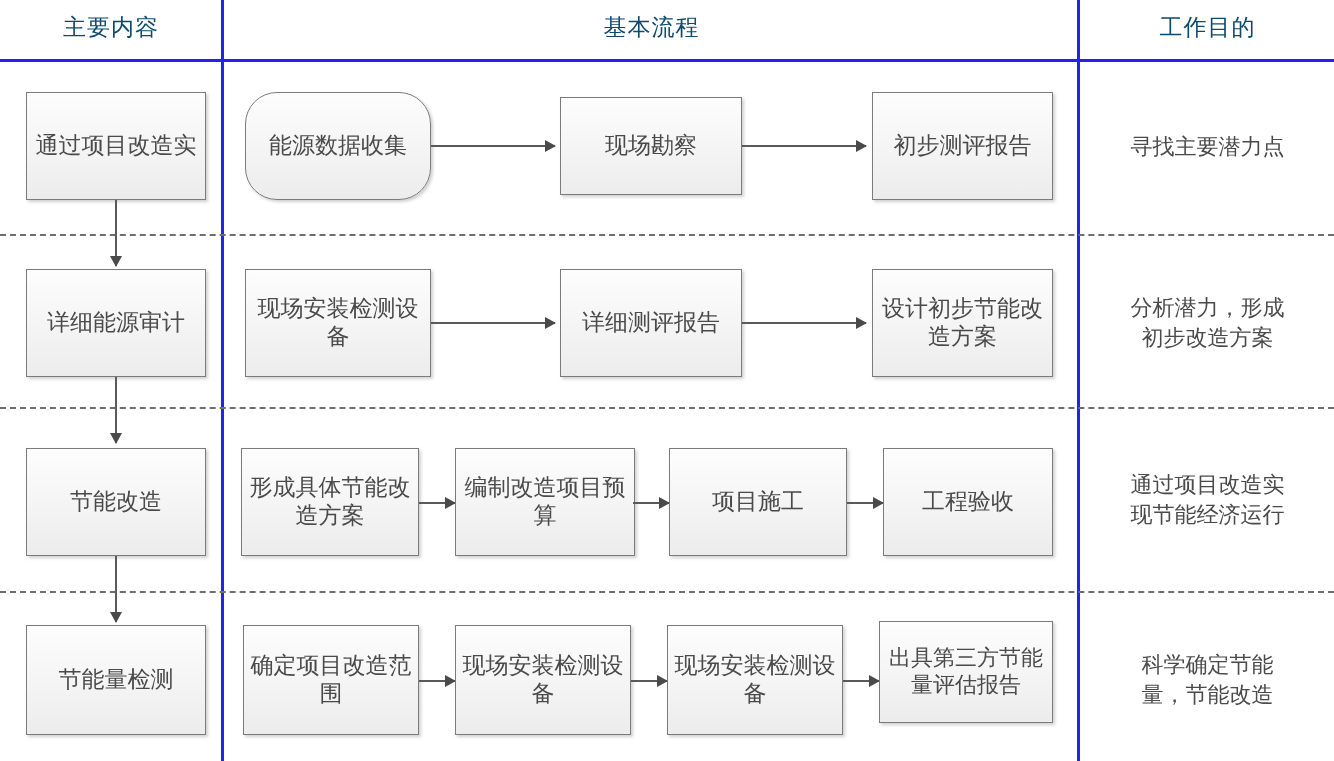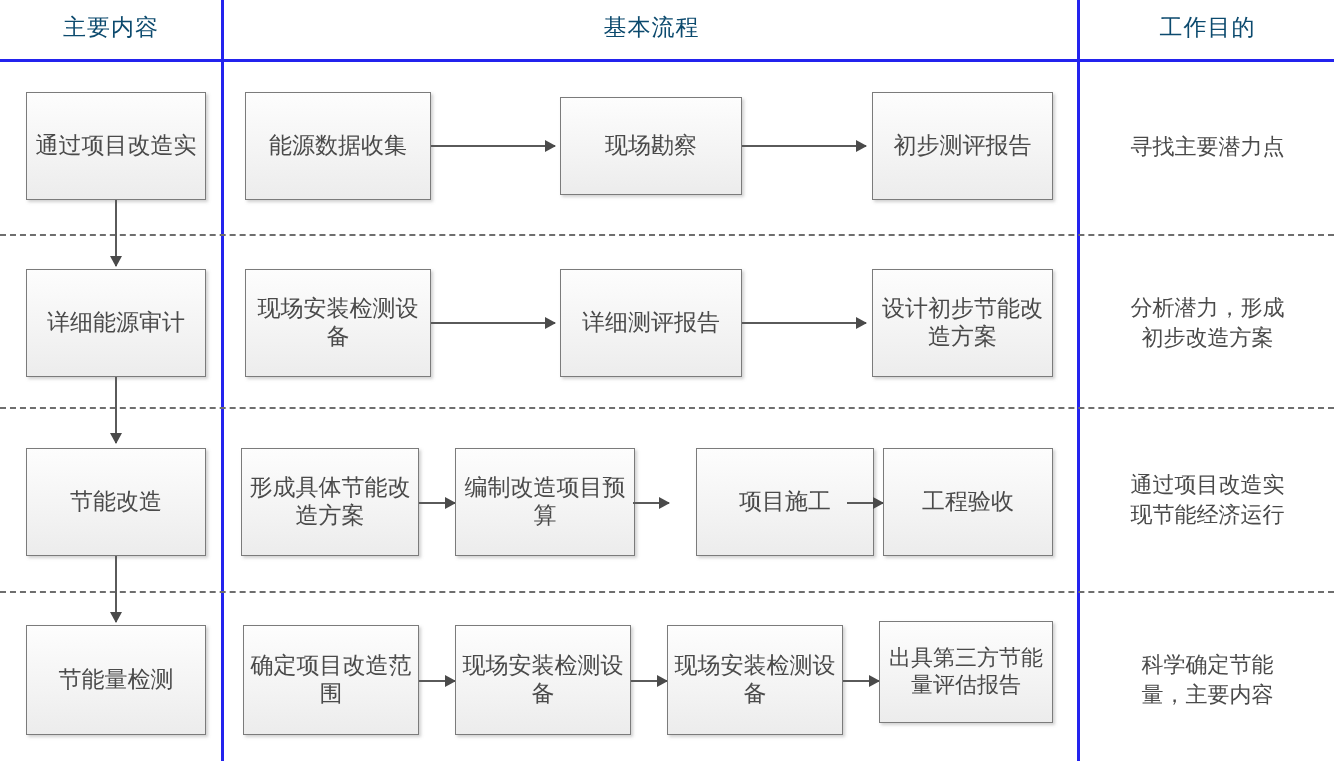--- a/index.html
+++ b/index.html
@@ -124,21 +124,21 @@
   <div class="blue-vline" style="left:221px;"></div>
   <div class="blue-vline" style="left:1077px;"></div>
 
   <div class="dash-line" style="top:234px;"></div>
   <div class="dash-line" style="top:407px;"></div>
   <div class="dash-line" style="top:591px;"></div>
 
   <div class="box" style="left:26px; top:92px; width:180px; height:108px;">
     <span>通过项目改造实</span>
   </div>
-  <div class="box" style="left:245px; top:92px; width:186px; height:108px;">
+  <div class="box" style="left:245px; top:92px; width:186px; height:108px;border-radius:32px;">
     <span>能源数据收集</span>
   </div>
   <div class="h-arrow" style="left:431px; top:145px; width:124px;"></div>
   <div class="box" style="left:560px; top:97px; width:182px; height:98px;">
     <span>现场勘察</span>
   </div>
   <div class="h-arrow" style="left:742px; top:145px; width:124px;"></div>
   <div class="box" style="left:872px; top:92px; width:181px; height:108px;">
     <span>初步测评报告</span>
   </div>
@@ -169,21 +169,21 @@
     <span>节能改造</span>
   </div>
   <div class="box" style="left:241px; top:448px; width:178px; height:108px;">
     <span>形成具体节能改造方案</span>
   </div>
   <div class="h-arrow" style="left:419px; top:502px; width:36px;"></div>
   <div class="box" style="left:455px; top:448px; width:180px; height:108px;">
     <span>编制改造项目预算</span>
   </div>
   <div class="h-arrow" style="left:633px; top:502px; width:36px;"></div>
-  <div class="box" style="left:669px; top:448px; width:178px; height:108px;margin-left:27px;">
+  <div class="box" style="left:669px; top:448px; width:178px; height:108px;">
     <span>项目施工</span>
   </div>
   <div class="h-arrow" style="left:847px; top:502px; width:36px;"></div>
   <div class="box" style="left:883px; top:448px; width:170px; height:108px;">
     <span>工程验收</span>
   </div>
   <div class="purpose" style="left:1081px; top:470px; width:253px;">通过项目改造实
 现节能经济运行</div>
 
   <div class="v-arrow" style="left:115px; top:556px; height:66px;"></div>
@@ -200,15 +200,15 @@
   </div>
   <div class="h-arrow" style="left:631px; top:680px; width:36px;"></div>
   <div class="box" style="left:667px; top:625px; width:176px; height:110px;">
     <span>现场安装检测设备</span>
   </div>
   <div class="h-arrow" style="left:843px; top:680px; width:36px;"></div>
   <div class="box" style="left:879px; top:621px; width:174px; height:102px; font-size:22px;">
     <span>出具第三方节能量评估报告</span>
   </div>
   <div class="purpose" style="left:1081px; top:650px; width:253px;">科学确定节能
-量，主要内容</div>
+量，节能改造</div>
 
 </div>
 
 </body></html>

